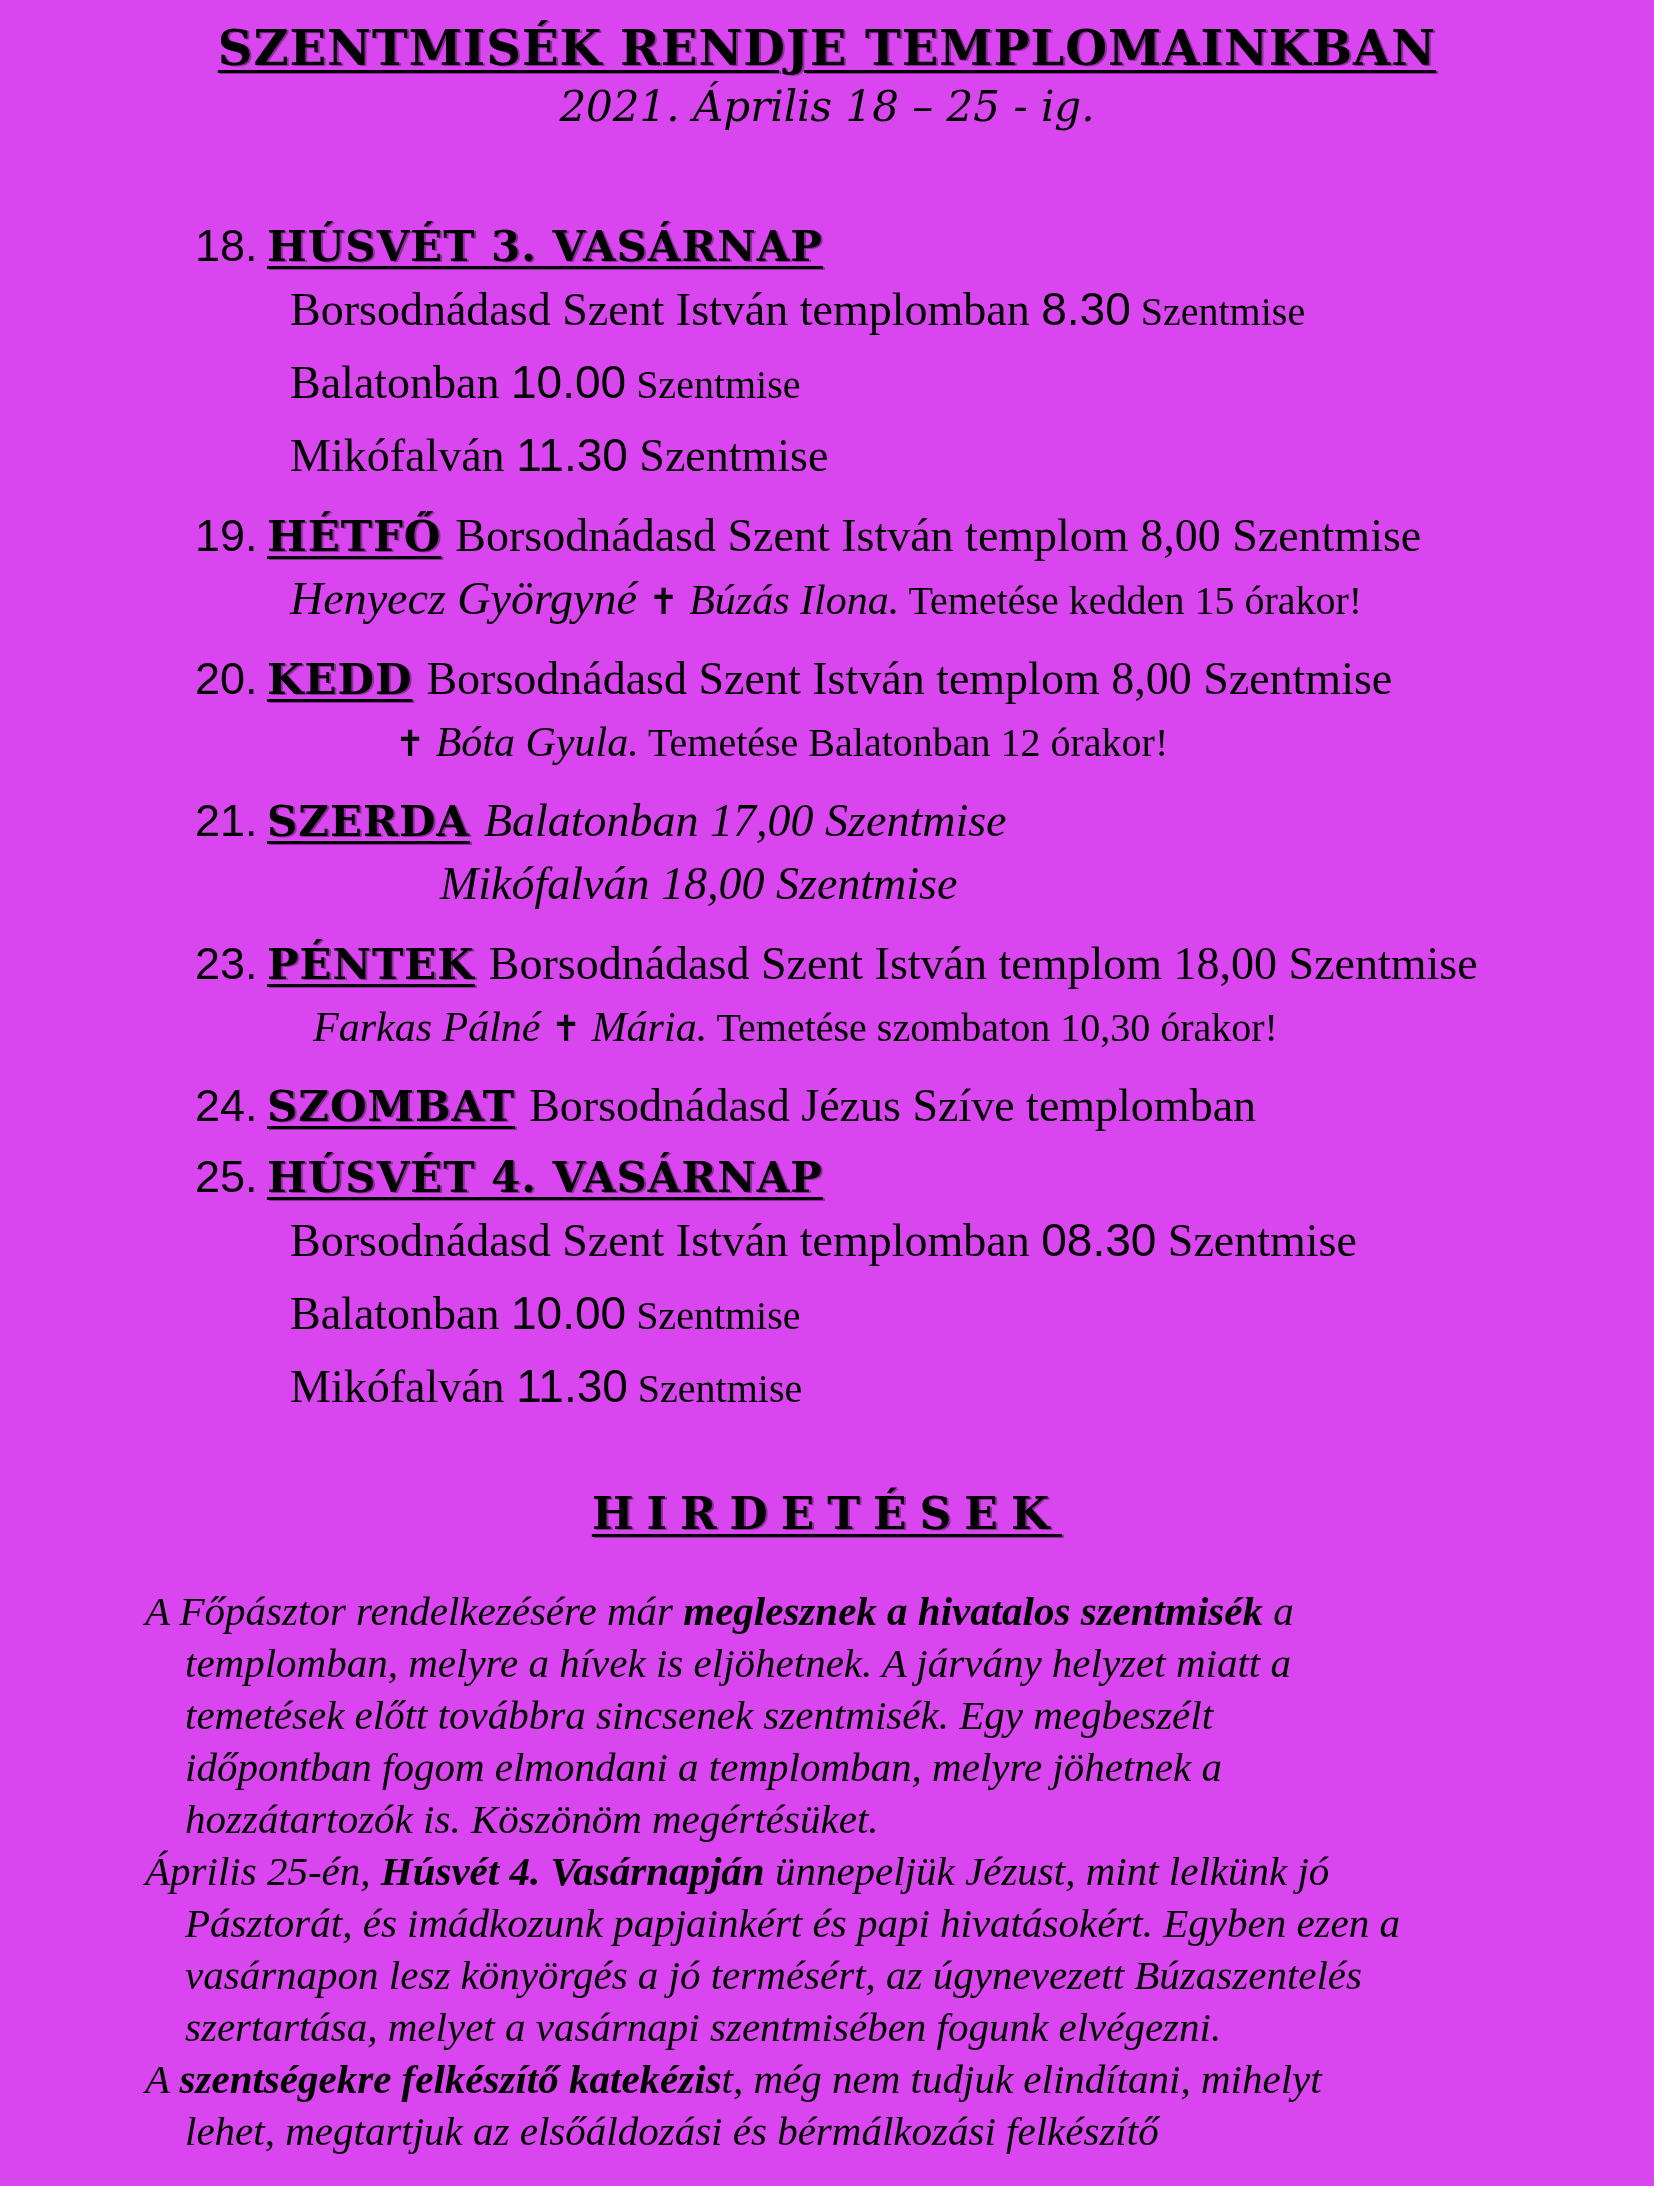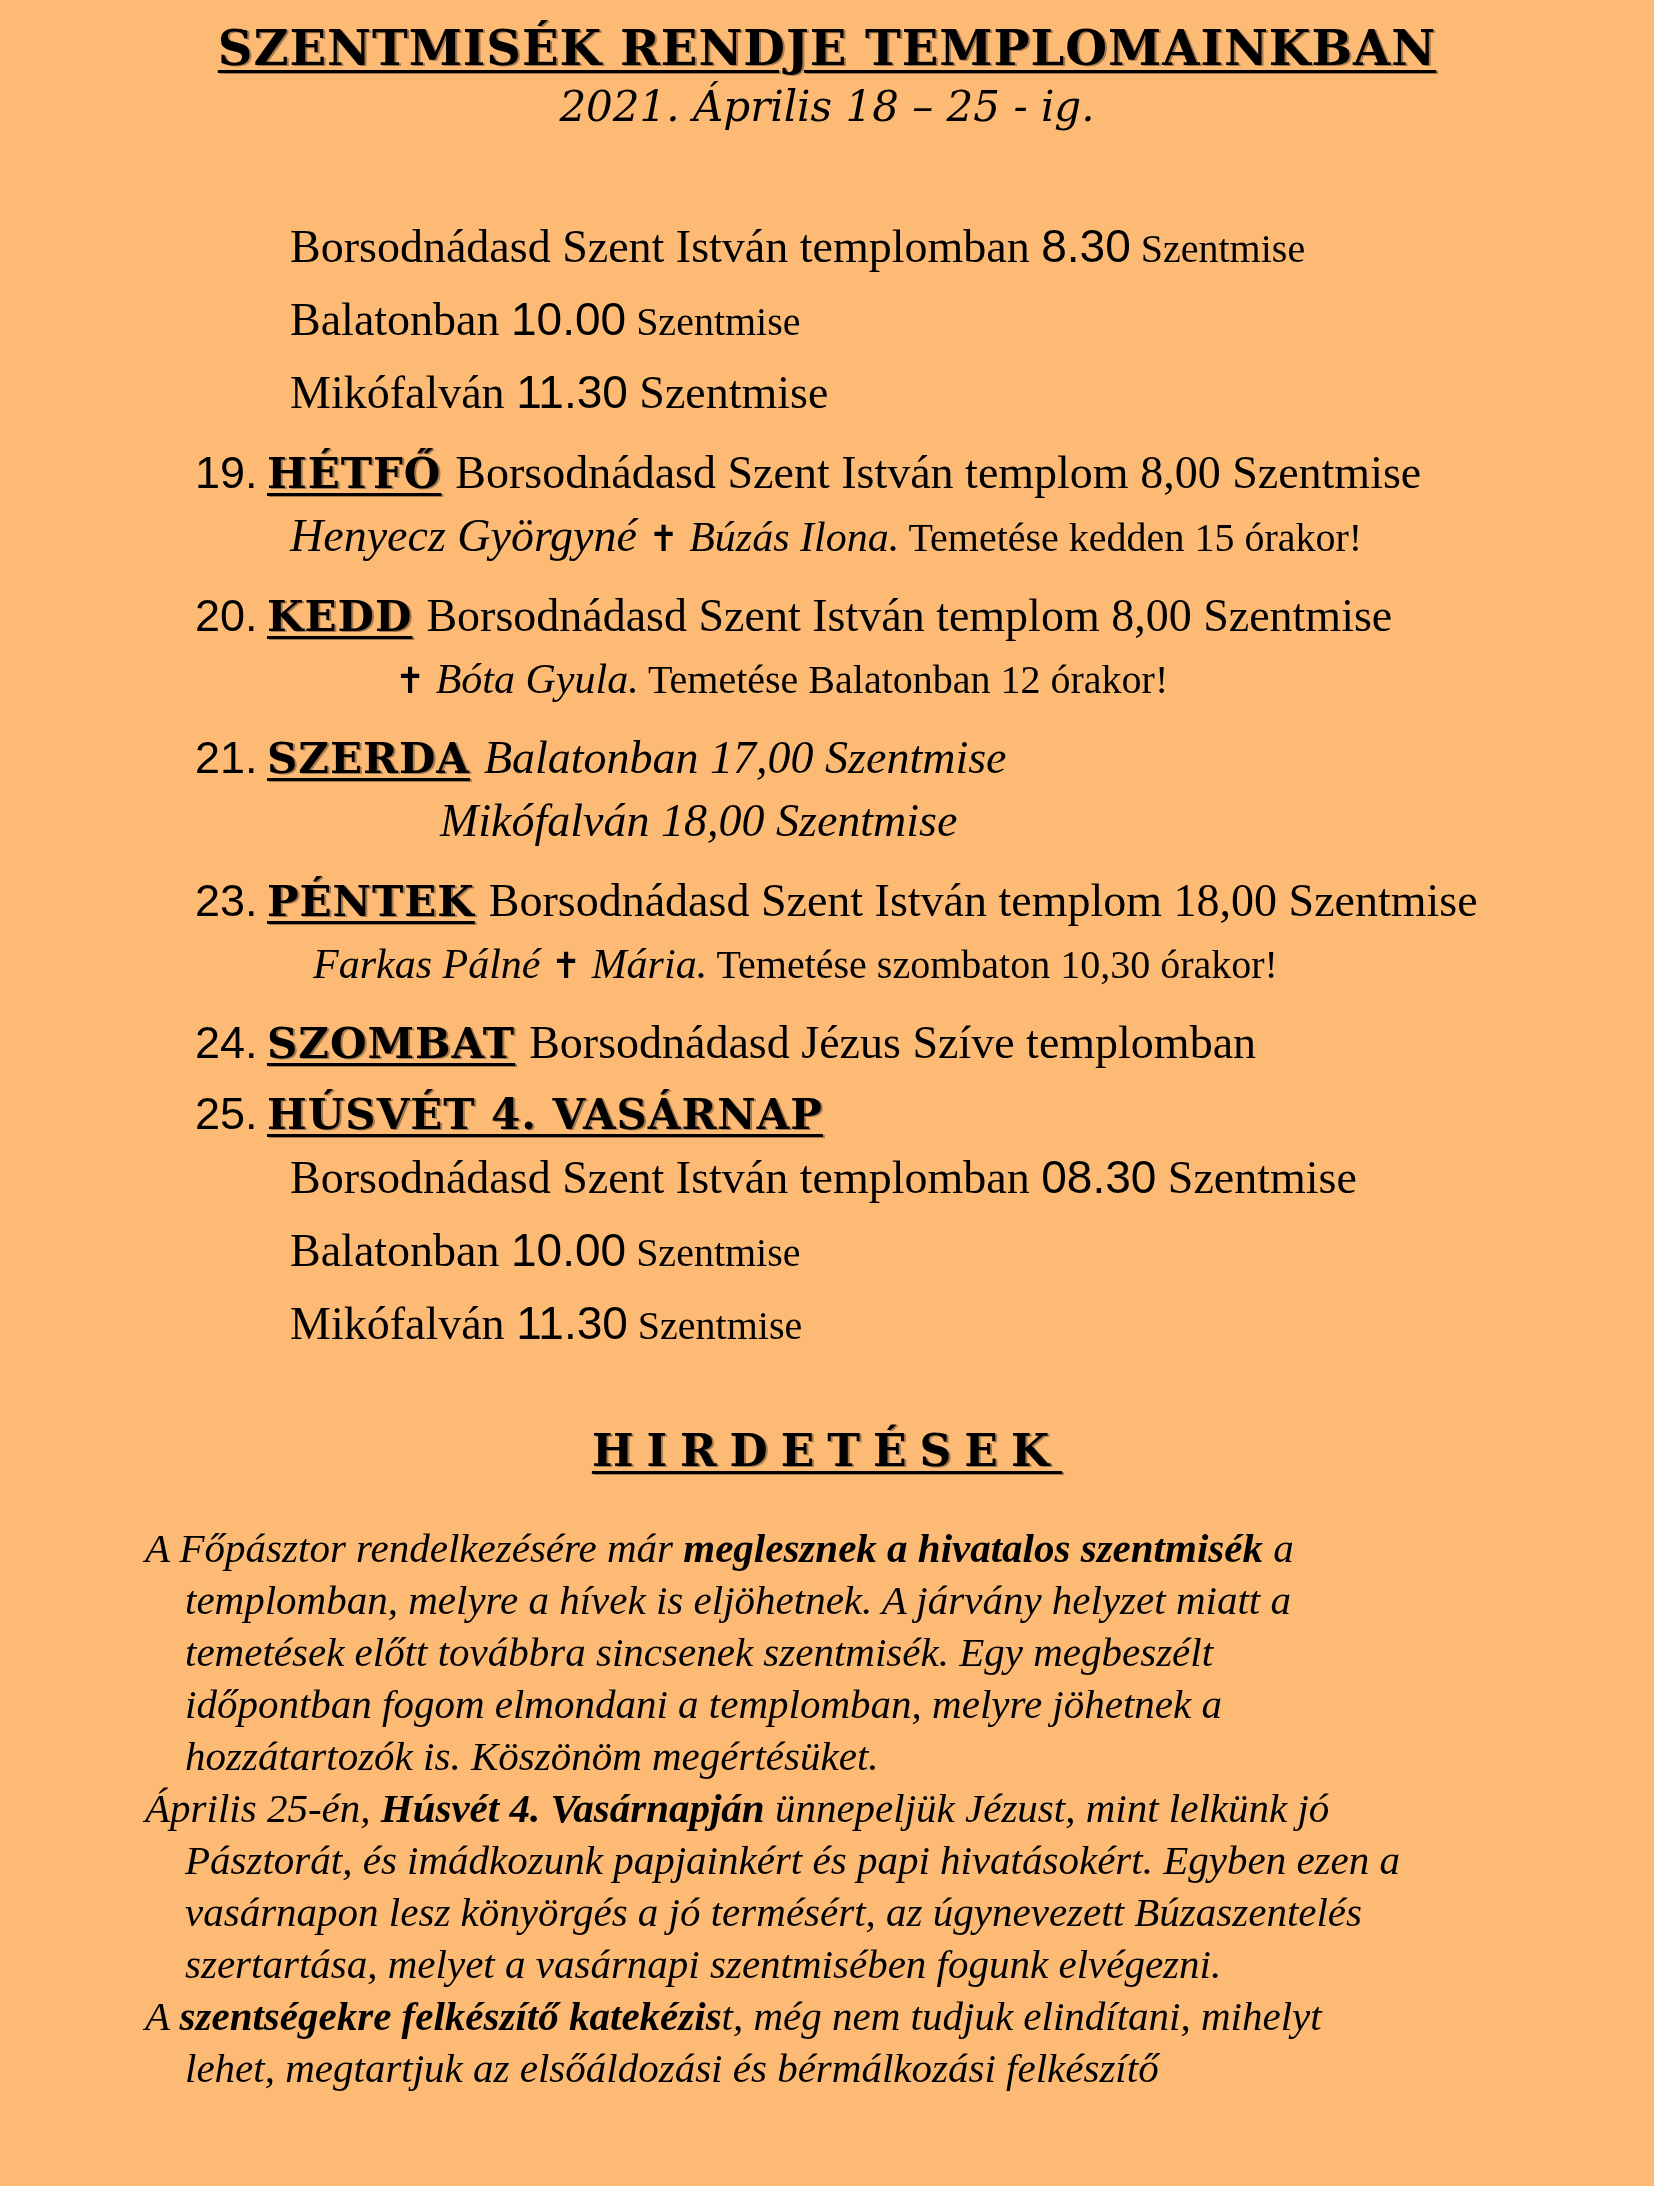--- a/index.html
+++ b/index.html
@@ -1,20 +1,20 @@
 <!DOCTYPE html>
 <html><head>
 <meta charset="utf-8">
 <style>
   html,body{margin:0;padding:0;background:#ffffff;}
   .page{
     position:relative;
     width:1654px;
     height:2186px;
-    background:#fdba74;
+    background:#d946ef;
     color:#000000;
     font-family:"Liberation Serif", serif;
     overflow:hidden;
   }
   
   .header{ text-align:center; padding-top:20px; }
   .display{
     font-family:"DejaVu Serif", serif;
     font-weight:700;
     text-decoration:underline;
@@ -66,20 +66,23 @@
 <div class="page">
 
   <div class="header">
     <div class="title display">SZENTMISÉK RENDJE TEMPLOMAINKBAN</div>
     <div class="subtitle">2021. Április 18 – 25 - ig.</div>
   </div>
 
   <div class="schedule">
 
     <div class="item">
+      <div class="head-line">
+        <span class="num">18.</span><span class="day display">HÚSVÉT 3. VASÁRNAP</span>
+      </div>
       <div class="sub-line ind-95"><span class="serif-lg">Borsodnádasd Szent István templomban </span><span class="time">8.30</span><span class="serif-md"> Szentmise</span></div>
       <div class="sub-line ind-95"><span class="serif-lg">Balatonban </span><span class="time">10.00</span><span class="serif-md"> Szentmise</span></div>
       <div class="sub-line ind-95"><span class="serif-lg">Mikófalván </span><span class="time">11.30</span><span class="serif-lg"> Szentmise</span></div>
     </div>
 
     <div class="item">
       <div class="head-line">
         <span class="num">19.</span><span class="day display">HÉTFŐ</span><span class="serif-lg after-day">Borsodnádasd Szent István templom 8,00 Szentmise</span>
       </div>
       <div class="sub-line ind-95"><span class="it-lg">Henyecz Györgyné </span><span class="cross">✝</span><span class="it-md"> Búzás Ilona.</span><span class="serif-md"> Temetése kedden 15 órakor!</span></div>

